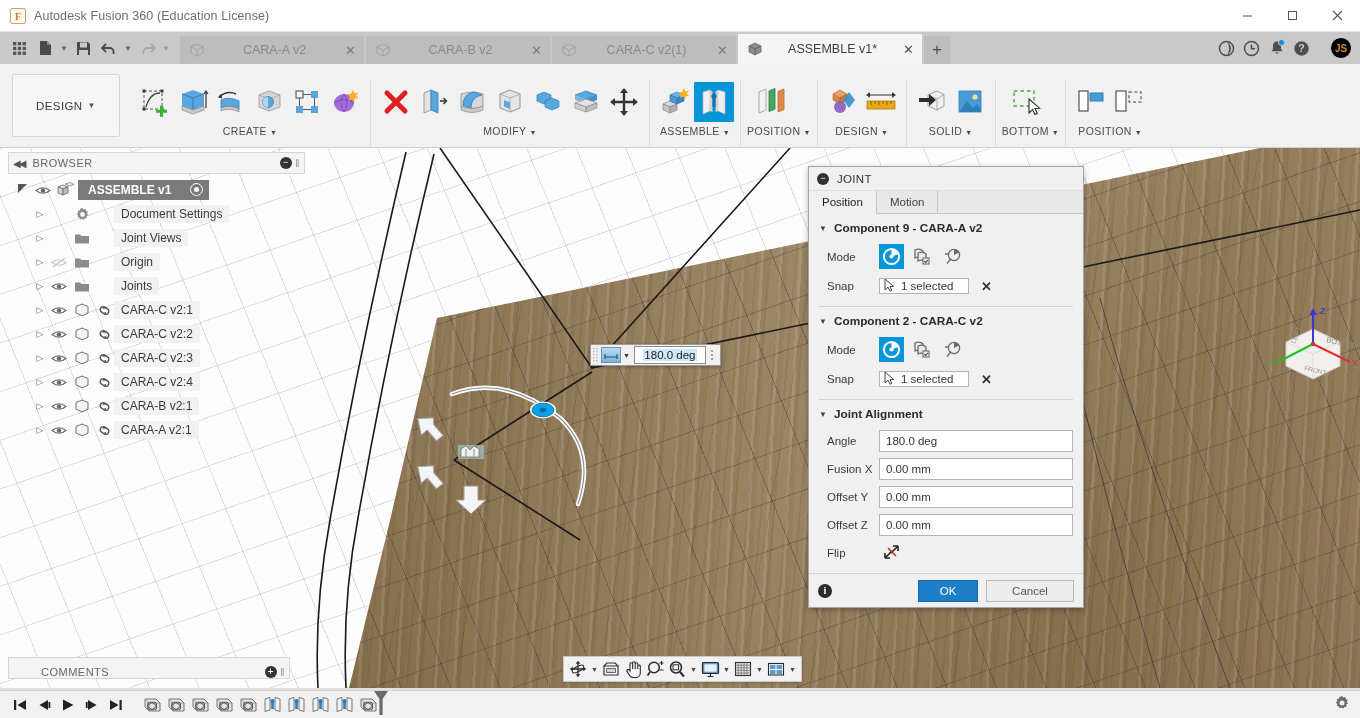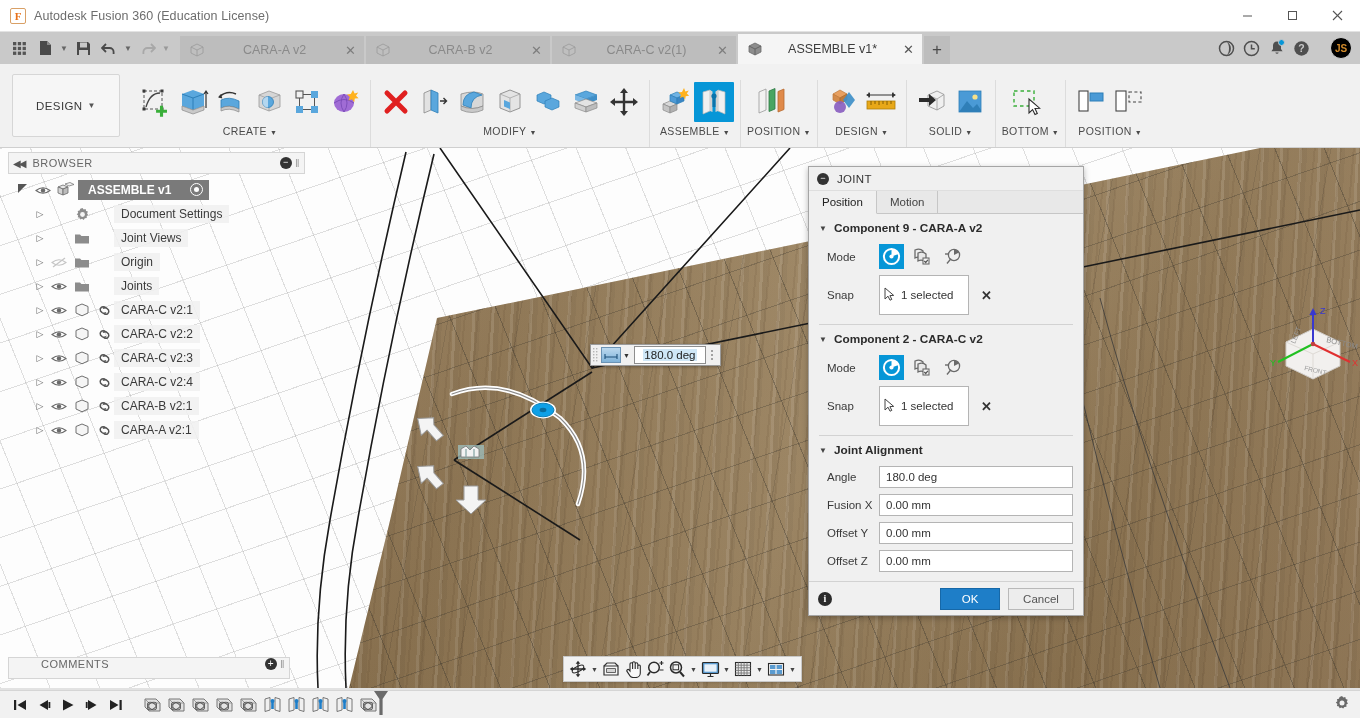--- a/index.html
+++ b/index.html
@@ -151,21 +151,21 @@
   }
   .trow.root .tri:after {
     content:''; position:absolute; left:2px; top:0;
     border-left: 9px solid #555; border-bottom: 9px solid transparent; border-top:0;
   }
 
   
   .comments {
     position: absolute; left: 8px; top: 657px; width: 282px; height: 22px;
     background: #f4f4f4; border: 1px solid #d5d5d5; display: flex;
-    align-items: flex-start; padding: 0 4px; font-size: 11px; color: #666;
+    align-items: flex-end; padding: 0 4px; font-size: 11px; color: #666;
     letter-spacing: .5px; z-index: 5;
   }
   .comments .ttl { flex: 1; padding-left: 28px; }
   .comments .plus {
     width: 12px; height: 12px; border-radius: 50%; background: #333; color: #fff;
     font-size: 10px; line-height: 11px; text-align: center; margin-right: 3px;
   }
   .comments .grip { color: #999; font-size: 11px; }
 
   
@@ -257,21 +257,21 @@
   }
   .j-sect-hdr .tri { font-size: 8px; margin-right: 7px; color: #444; }
   .j-row { display: flex; align-items: center; padding: 3px 10px 3px 18px; min-height: 28px; }
   .j-lbl { width: 52px; font-size: 11.5px; color: #3a3a3a; flex: none; }
   .mode-btn {
     width: 25px; height: 25px; display: flex; align-items: center; justify-content: center;
     margin-right: 6px;
   }
   .mode-btn.on { background: #0696d7; }
   .sel-field {
-    height: 40px; min-width: 90px; background: #fff; border: 1px solid #b4b4b4;
+    height: 16px; min-width: 90px; background: #fff; border: 1px solid #b4b4b4;
     display: flex; align-items: center; padding: 0 8px 0 4px; font-size: 11.5px; color: #333;
   }
   .sel-field .cur { margin-right: 5px; }
   .x-btn { margin-left: 12px; font-size: 13px; color: #333; font-weight: bold; }
   .j-div { height: 1px; background: #d2d2d2; margin: 6px 10px 0 10px; }
   .j-input {
     height: 22px; flex: 1; background: #fff; border: 1px solid #b4b4b4;
     display: flex; align-items: center; padding: 0 6px; font-size: 11.5px; color: #333;
   }
   .j-foot {
@@ -282,21 +282,21 @@
     width: 14px; height: 14px; border-radius: 50%; background: #2b2b2b; color: #fff;
     font-size: 10px; font-weight: bold; line-height: 14px; text-align: center;
     font-family: "Liberation Serif", serif;
   }
   .btn-ok {
     margin-left: auto; width: 60px; height: 22px; background: #1e7ec8; color: #fff;
     border: 1px solid #1668a8; font-size: 11.5px; display: flex; align-items: center;
     justify-content: center;
   }
   .btn-cancel {
-    margin-left: 8px; width: 66px; height: 22px; background: #ededed; color: #555;
+    margin-left: 8px; width: 88px; height: 22px; background: #ededed; color: #555;
     border: 1px solid #b9b9b9; font-size: 11.5px; display: flex; align-items: center;
     justify-content: center;
   }
 
   
   .navbar {
     position: absolute; left: 563px; top: 656px; height: 26px;
     background: #f2f2f2; border: 1px solid #c8c8c8; display: flex; align-items: center;
     padding: 0 3px; z-index: 8; box-shadow: 0 1px 2px rgba(0,0,0,.12);
   }
@@ -1177,20 +1177,32 @@
       <span class="j-input">0.00 mm</span>
     </div>
     <div class="j-row">
       <span class="j-lbl">Offset Y</span>
       <span class="j-input">0.00 mm</span>
     </div>
     <div class="j-row">
       <span class="j-lbl">Offset Z</span>
       <span class="j-input">0.00 mm</span>
     </div>
+    <div class="j-row">
+      <span class="j-lbl">Flip</span>
+      <span style="padding-left:4px">
+        <svg width="17" height="16" viewBox="0 0 17 16">
+          <path d="M2 14 L2 9 M2 14 L7 14" stroke="#222" stroke-width="1.6" fill="none"></path>
+          <path d="M2 14 L9 7" stroke="#222" stroke-width="1.6"></path>
+          <path d="M15 2 L15 7 M15 2 L10 2" stroke="#222" stroke-width="1.6" fill="none"></path>
+          <path d="M15 2 L8 9" stroke="#222" stroke-width="1.6"></path>
+          <path d="M5 4 L13 12" stroke="#cc2222" stroke-width="1.4"></path>
+        </svg>
+      </span>
+    </div>
 
     <div class="j-foot">
       <span class="info-i">i</span>
       <span class="btn-ok">OK</span>
       <span class="btn-cancel">Cancel</span>
     </div>
   </div>
 
   <div class="navbar">
     <div class="nb">

